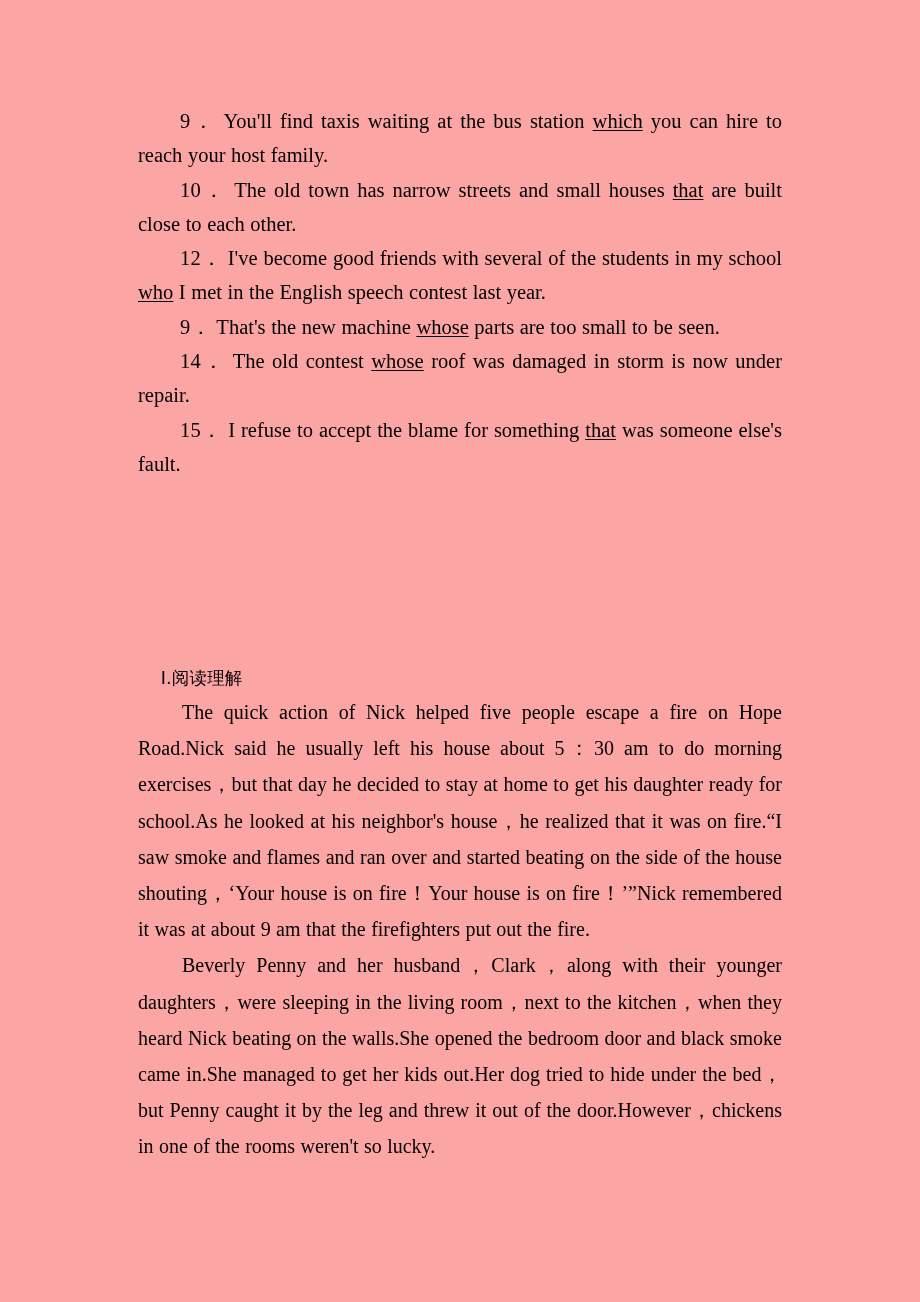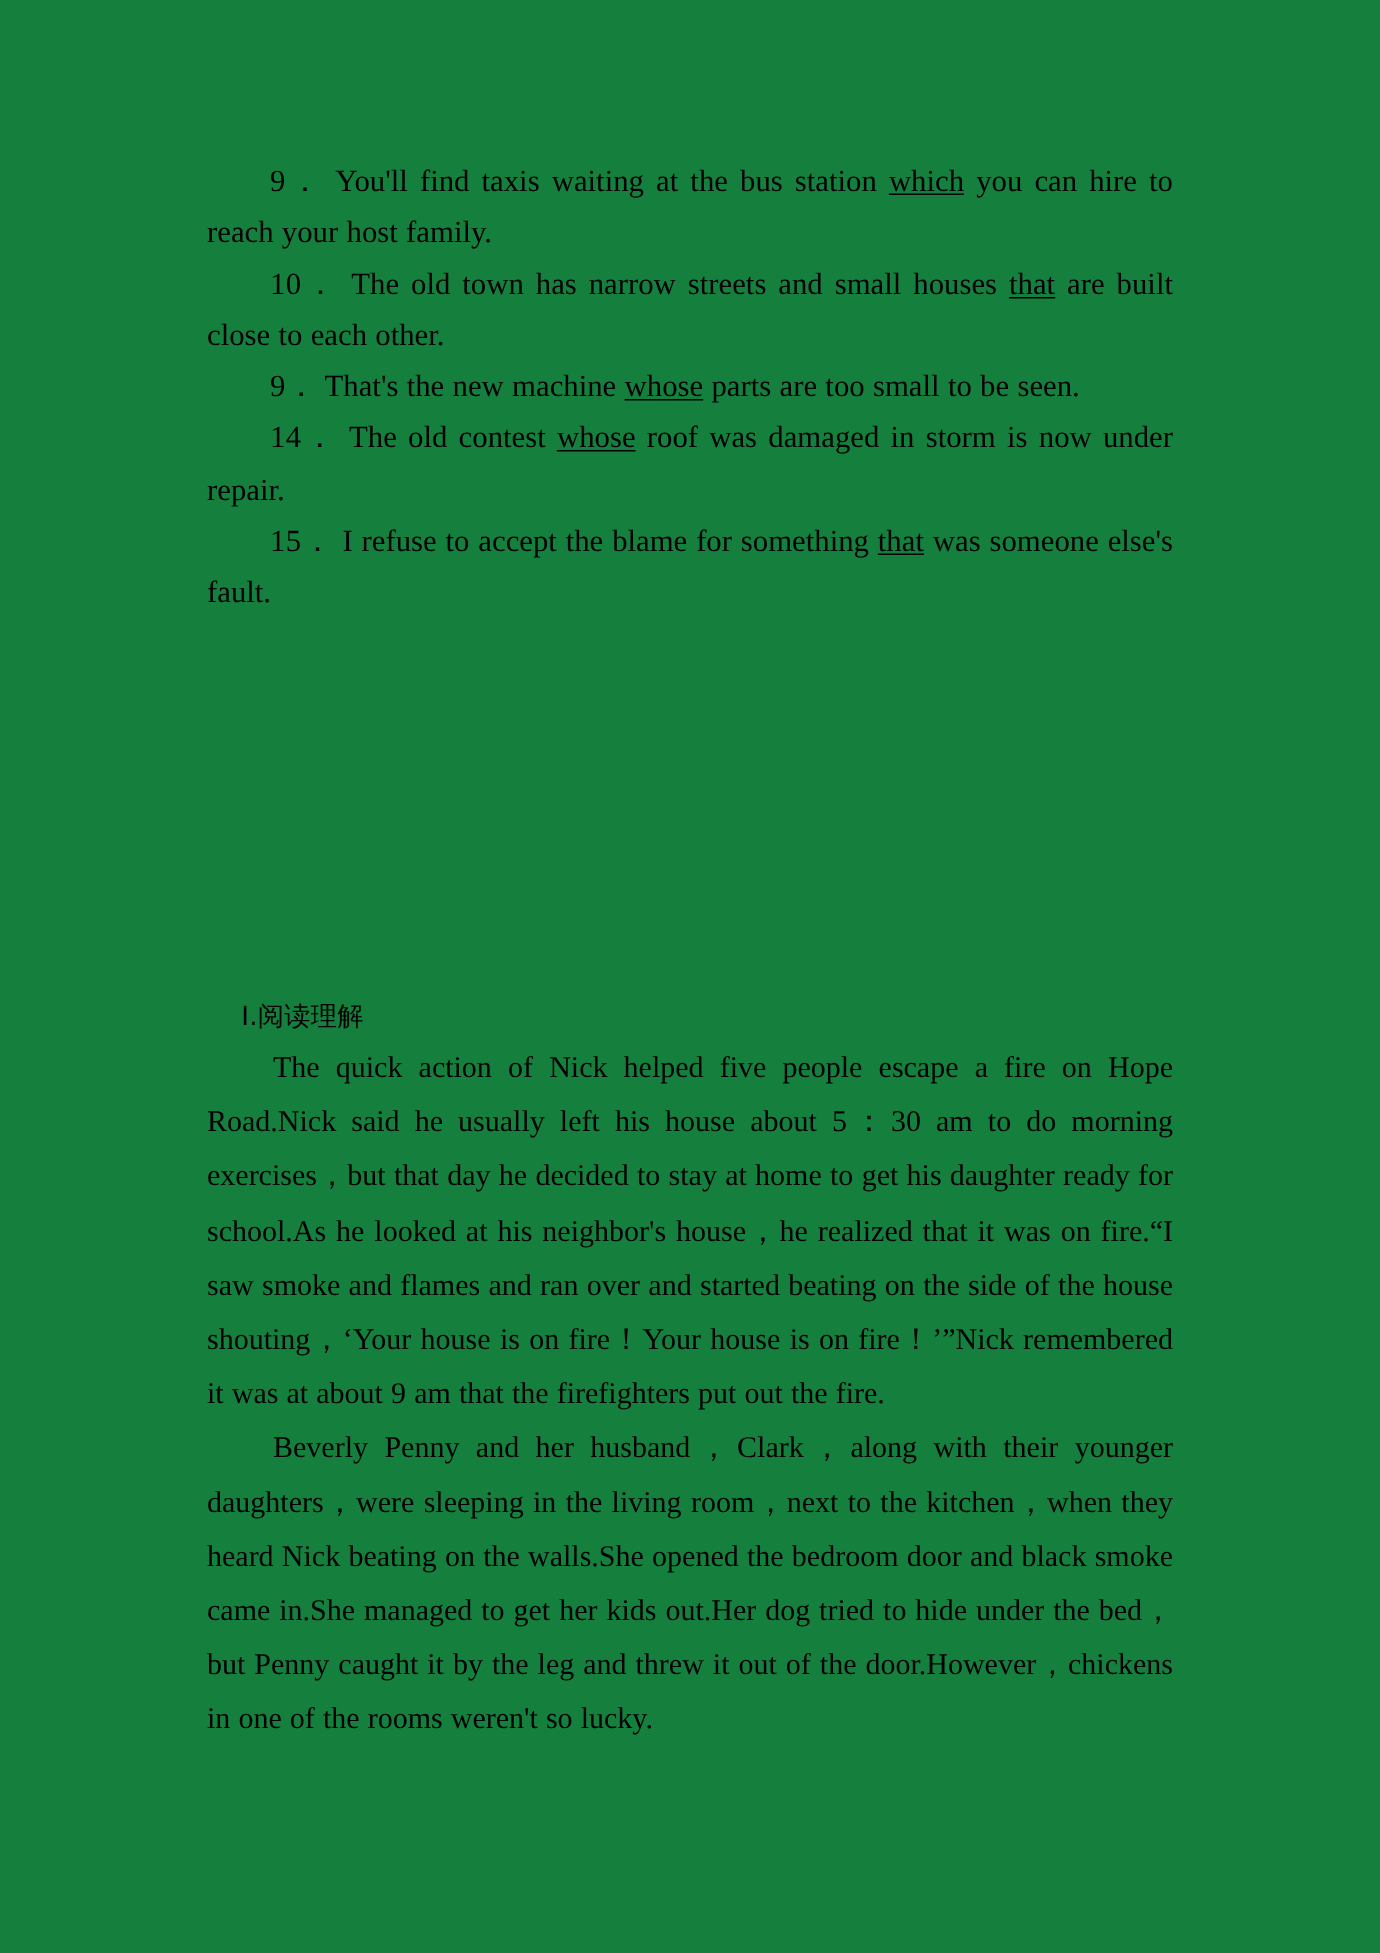--- a/index.html
+++ b/index.html
@@ -14,21 +14,21 @@
     color: #000000;
     -webkit-font-smoothing: antialiased;
   }
   .page {
     position: relative;
     width: 920px;
     height: 1302px;
     box-sizing: border-box;
     padding: 0;
     overflow: hidden;
-    background: #15803d;
+    background: #fca5a5;
   }
   .content {
     position: absolute;
     left: 138px;
     top: 104px;
     width: 644px;
   }
 
   
   .ex-list {
@@ -105,20 +105,21 @@
 <div class="page">
   <div class="content">
 
     <div class="ex-list">
 
       <p class="ex-item"><span class="num">9．</span> <span>You'll find taxis waiting at the bus station </span><u>which</u><span> you can hire to reach your host family.</span></p>
 
       <p class="ex-item"><span class="num">10．</span> <span>The old town has narrow streets and small houses </span><u>that</u><span> are built close to each other.</span></p>
 
 
+      <p class="ex-item"><span class="num">12．</span> <span>I've become good friends with several of the students in my school </span><u>who</u><span> I met in the English speech contest last year.</span></p>
 
       <p class="ex-item"><span class="num">9．</span> <span>That's the new machine </span><u>whose</u><span> parts are too small to be seen.</span></p>
 
       <p class="ex-item"><span class="num">14．</span> <span>The old contest </span><u>whose</u><span> roof was damaged in storm is now under repair.</span></p>
 
       <p class="ex-item"><span class="num">15．</span> <span>I refuse to accept the blame for something </span><u>that</u><span> was someone else's fault.</span></p>
 
     </div>
 
 

